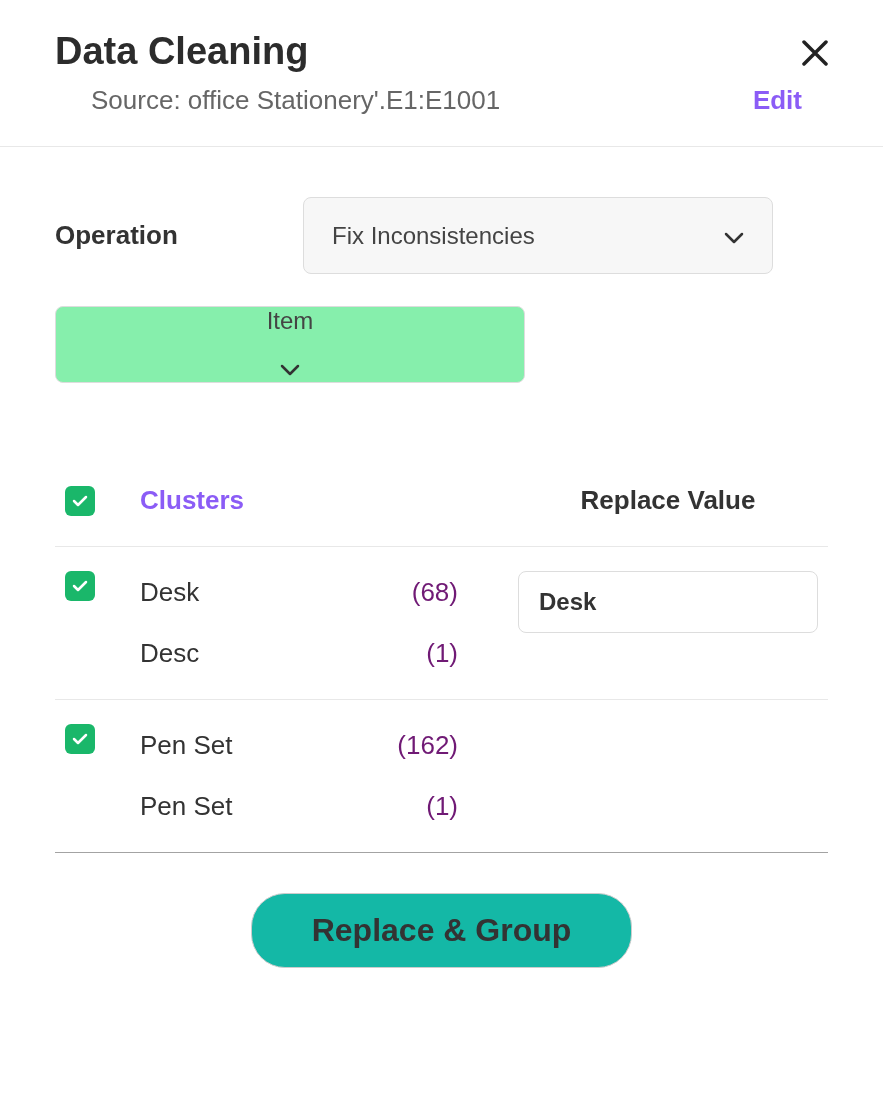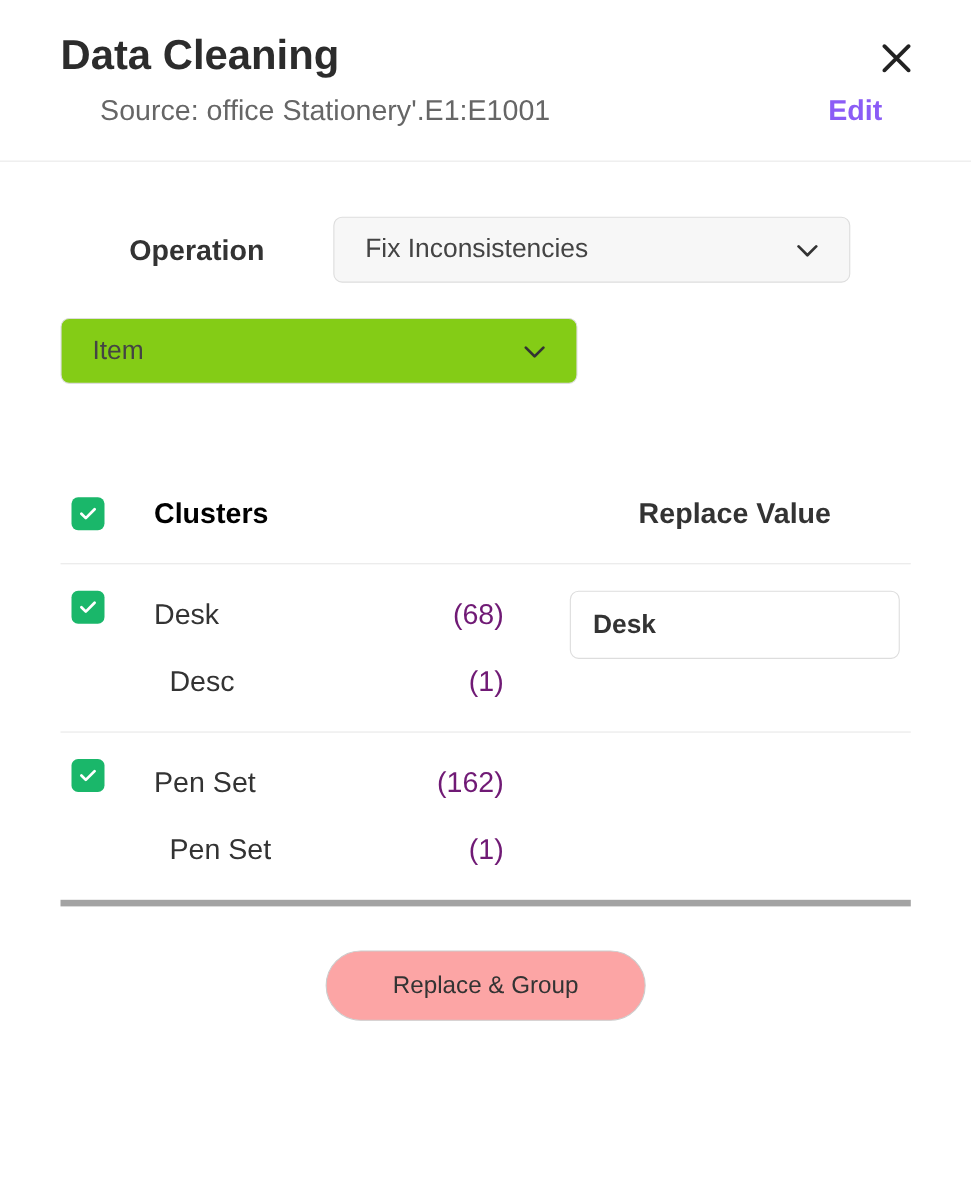--- a/index.html
+++ b/index.html
@@ -62,39 +62,39 @@
     .form-row {
       display: flex;
       align-items: center;
       margin-bottom: 32px;
     }
     .form-label {
       width: 248px;
       font-size: 26px;
       font-weight: 700;
       color: #333;
-      text-align: center;
     }
     .select-box {
       flex: 1;
       max-width: 470px;
-      height: 60px;
+      height: 77px;
       border: 1px solid #ddd;
       border-radius: 8px;
       display: flex;
       align-items: center;
       justify-content: space-between;
       padding: 0 28px;
       font-size: 24px;
       color: #444;
       cursor: pointer;
       background: #f7f7f7;
     }
     .select-box.white {
-      background: #84cc16;
+      background: #86efac;
+      flex-direction: column;
     }
     .chevron {
       display: inline-block;
     }
     .chevron svg {
       width: 20px;
       height: 12px;
     }
     .table-section {
       padding: 20px 55px 0 55px;
@@ -117,52 +117,51 @@
     }
     .checkbox svg {
       width: 16px;
       height: 12px;
     }
     .col-clusters {
       margin-left: 45px;
       flex: 1;
       font-size: 26px;
       font-weight: 700;
-      color: #000000;
+      color: #8b5cf6;
     }
     .col-replace-header {
       width: 300px;
       font-size: 26px;
       font-weight: 700;
       color: #333;
       text-align: center;
     }
     .cluster-group {
       border-top: 1px solid #e8e8e8;
       padding: 24px 10px;
       display: flex;
       align-items: flex-start;
     }
     .cluster-group:last-of-type {
-      border-bottom: 6px solid #a3a3a3;
+      border-bottom: 1px solid #a3a3a3;
     }
     .cluster-list {
       margin-left: 45px;
       flex: 1;
     }
     .cluster-item {
       display: flex;
       justify-content: space-between;
       align-items: center;
       padding: 6px 0;
       margin-bottom: 18px;
     }
     .cluster-item:last-child {
       margin-bottom: 0;
-      margin-left: 14px;
     }
     .cluster-name {
       font-size: 26px;
       color: #333;
     }
     .cluster-count {
       font-size: 26px;
       color: #701a75;
       padding-right: 60px;
     }
@@ -180,25 +179,25 @@
       color: #333;
       font-family: inherit;
     }
     .footer {
       padding: 40px 55px 60px 55px;
       display: flex;
       justify-content: center;
     }
     .replace-btn {
       border: 1px solid #ccc;
-      background: #fca5a5;
+      background: #14b8a6;
       border-radius: 34px;
       padding: 18px 60px;
-      font-size: 22px;
-      font-weight: 400;
+      font-size: 32px;
+      font-weight: 700;
       color: #333;
       cursor: pointer;
     }
     .full-divider {
       border: none;
       border-top: 1px solid #e8e8e8;
       margin: 0;
       width: 100%;
     }
   </style>

